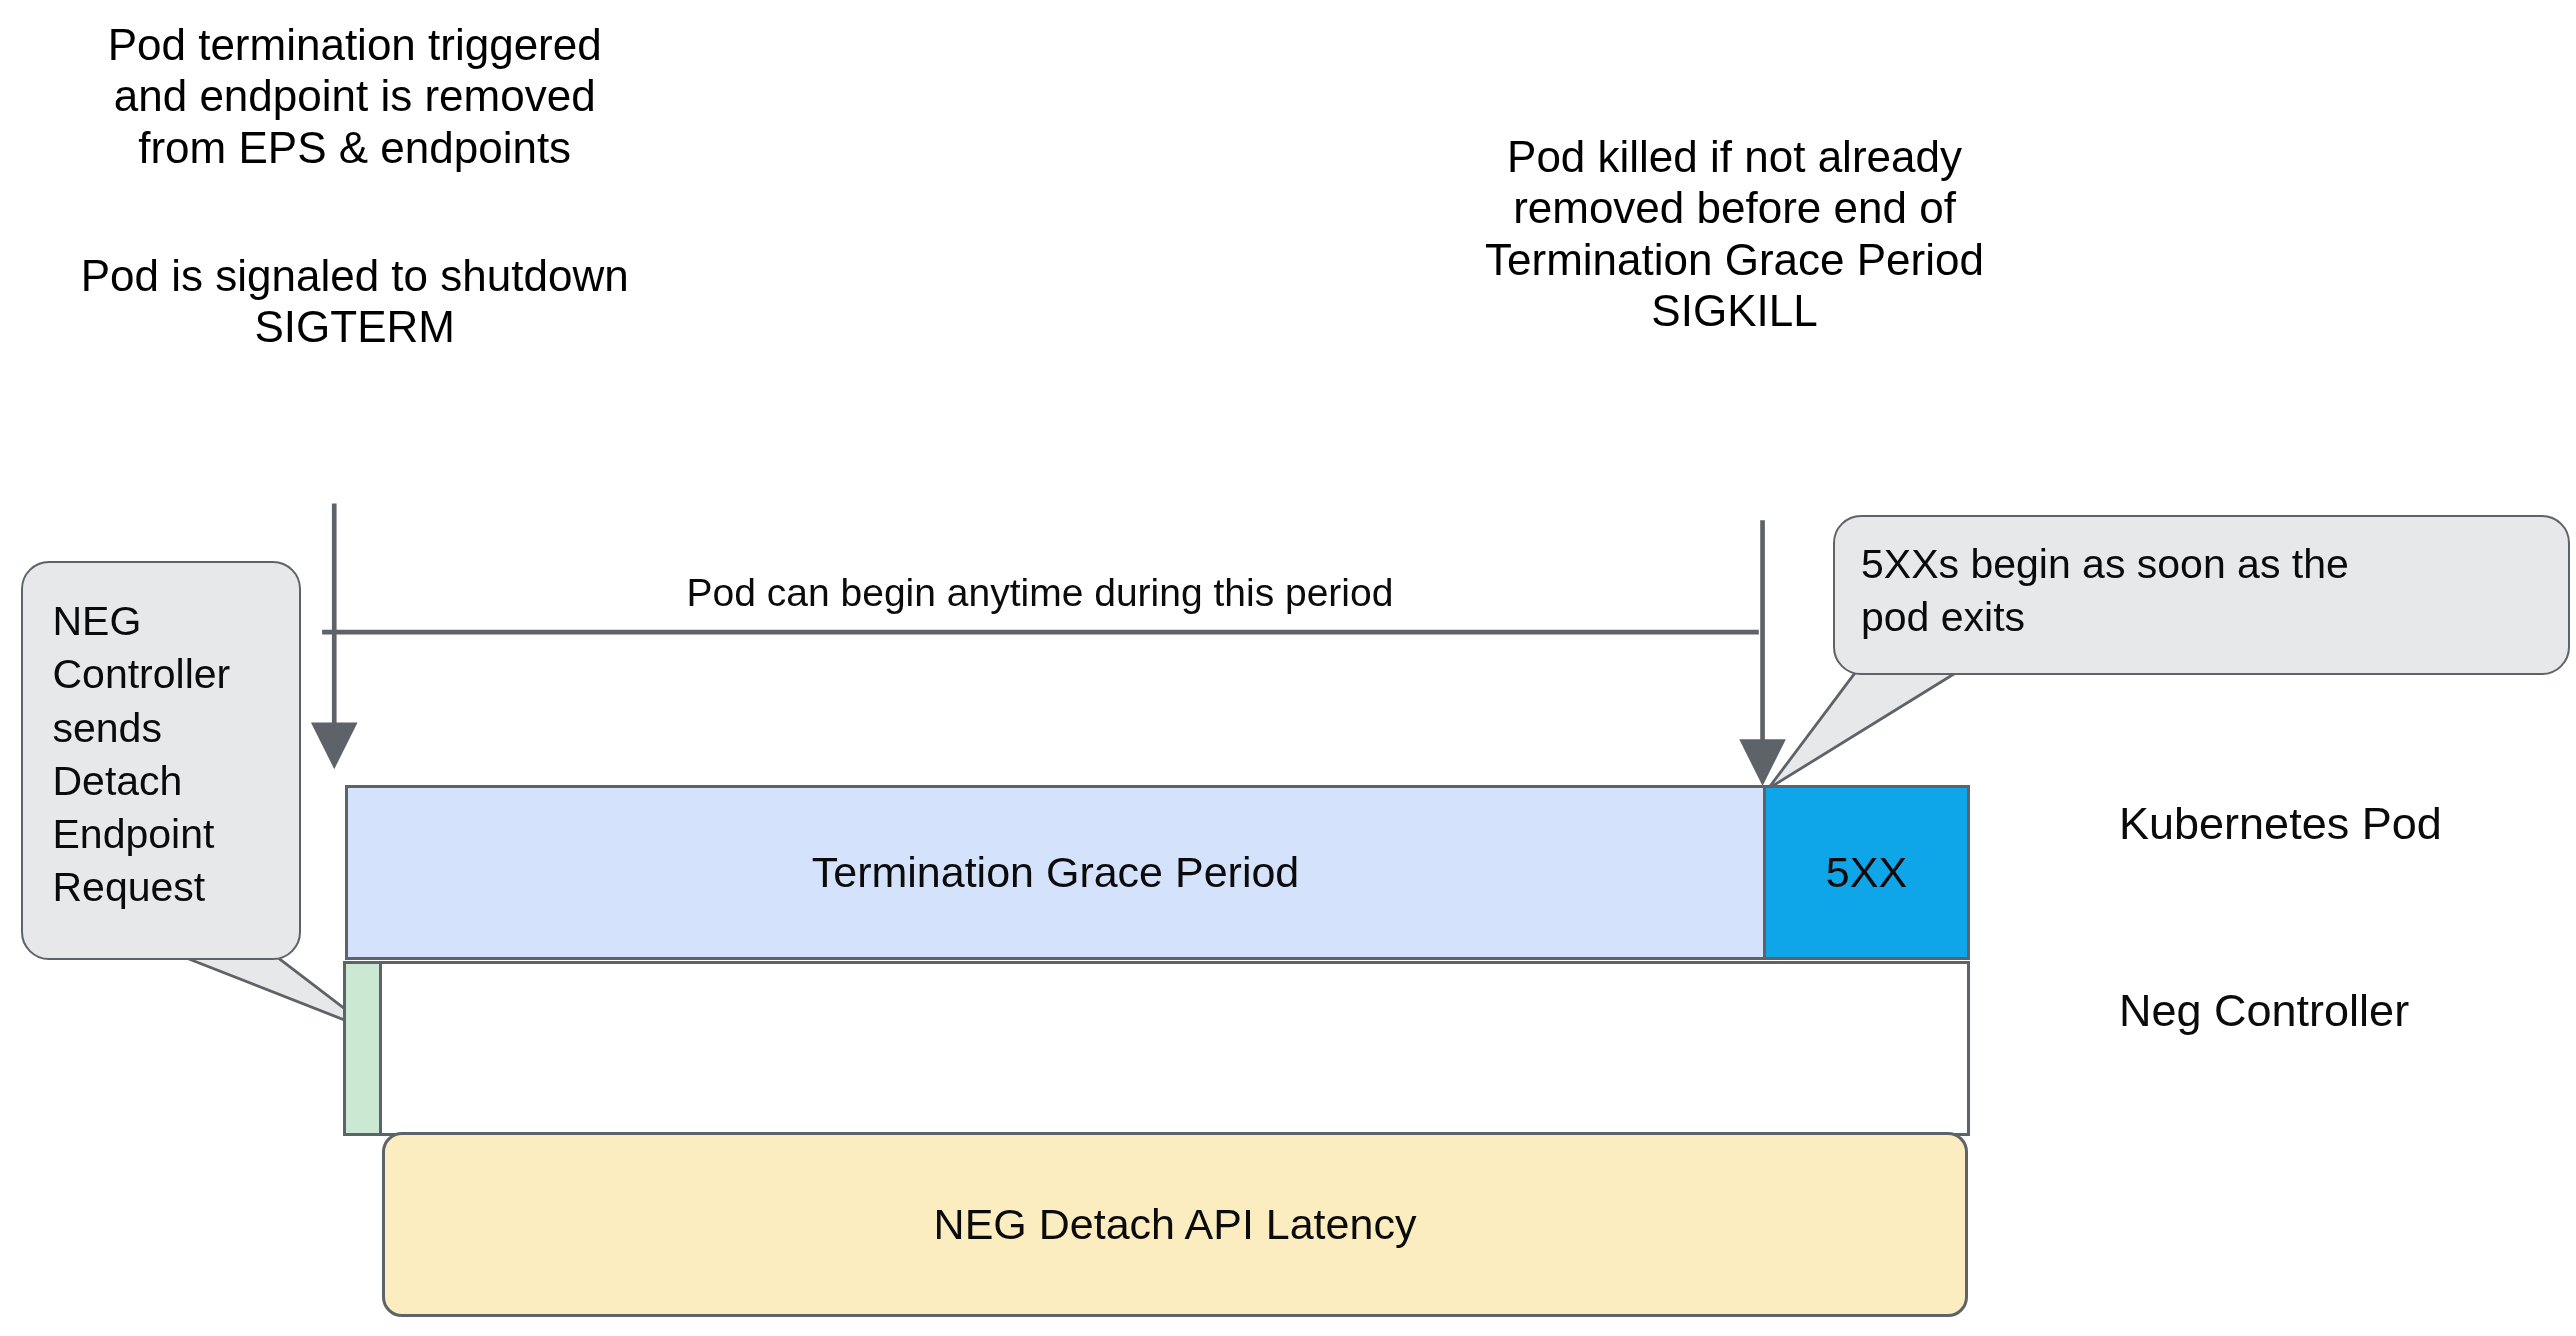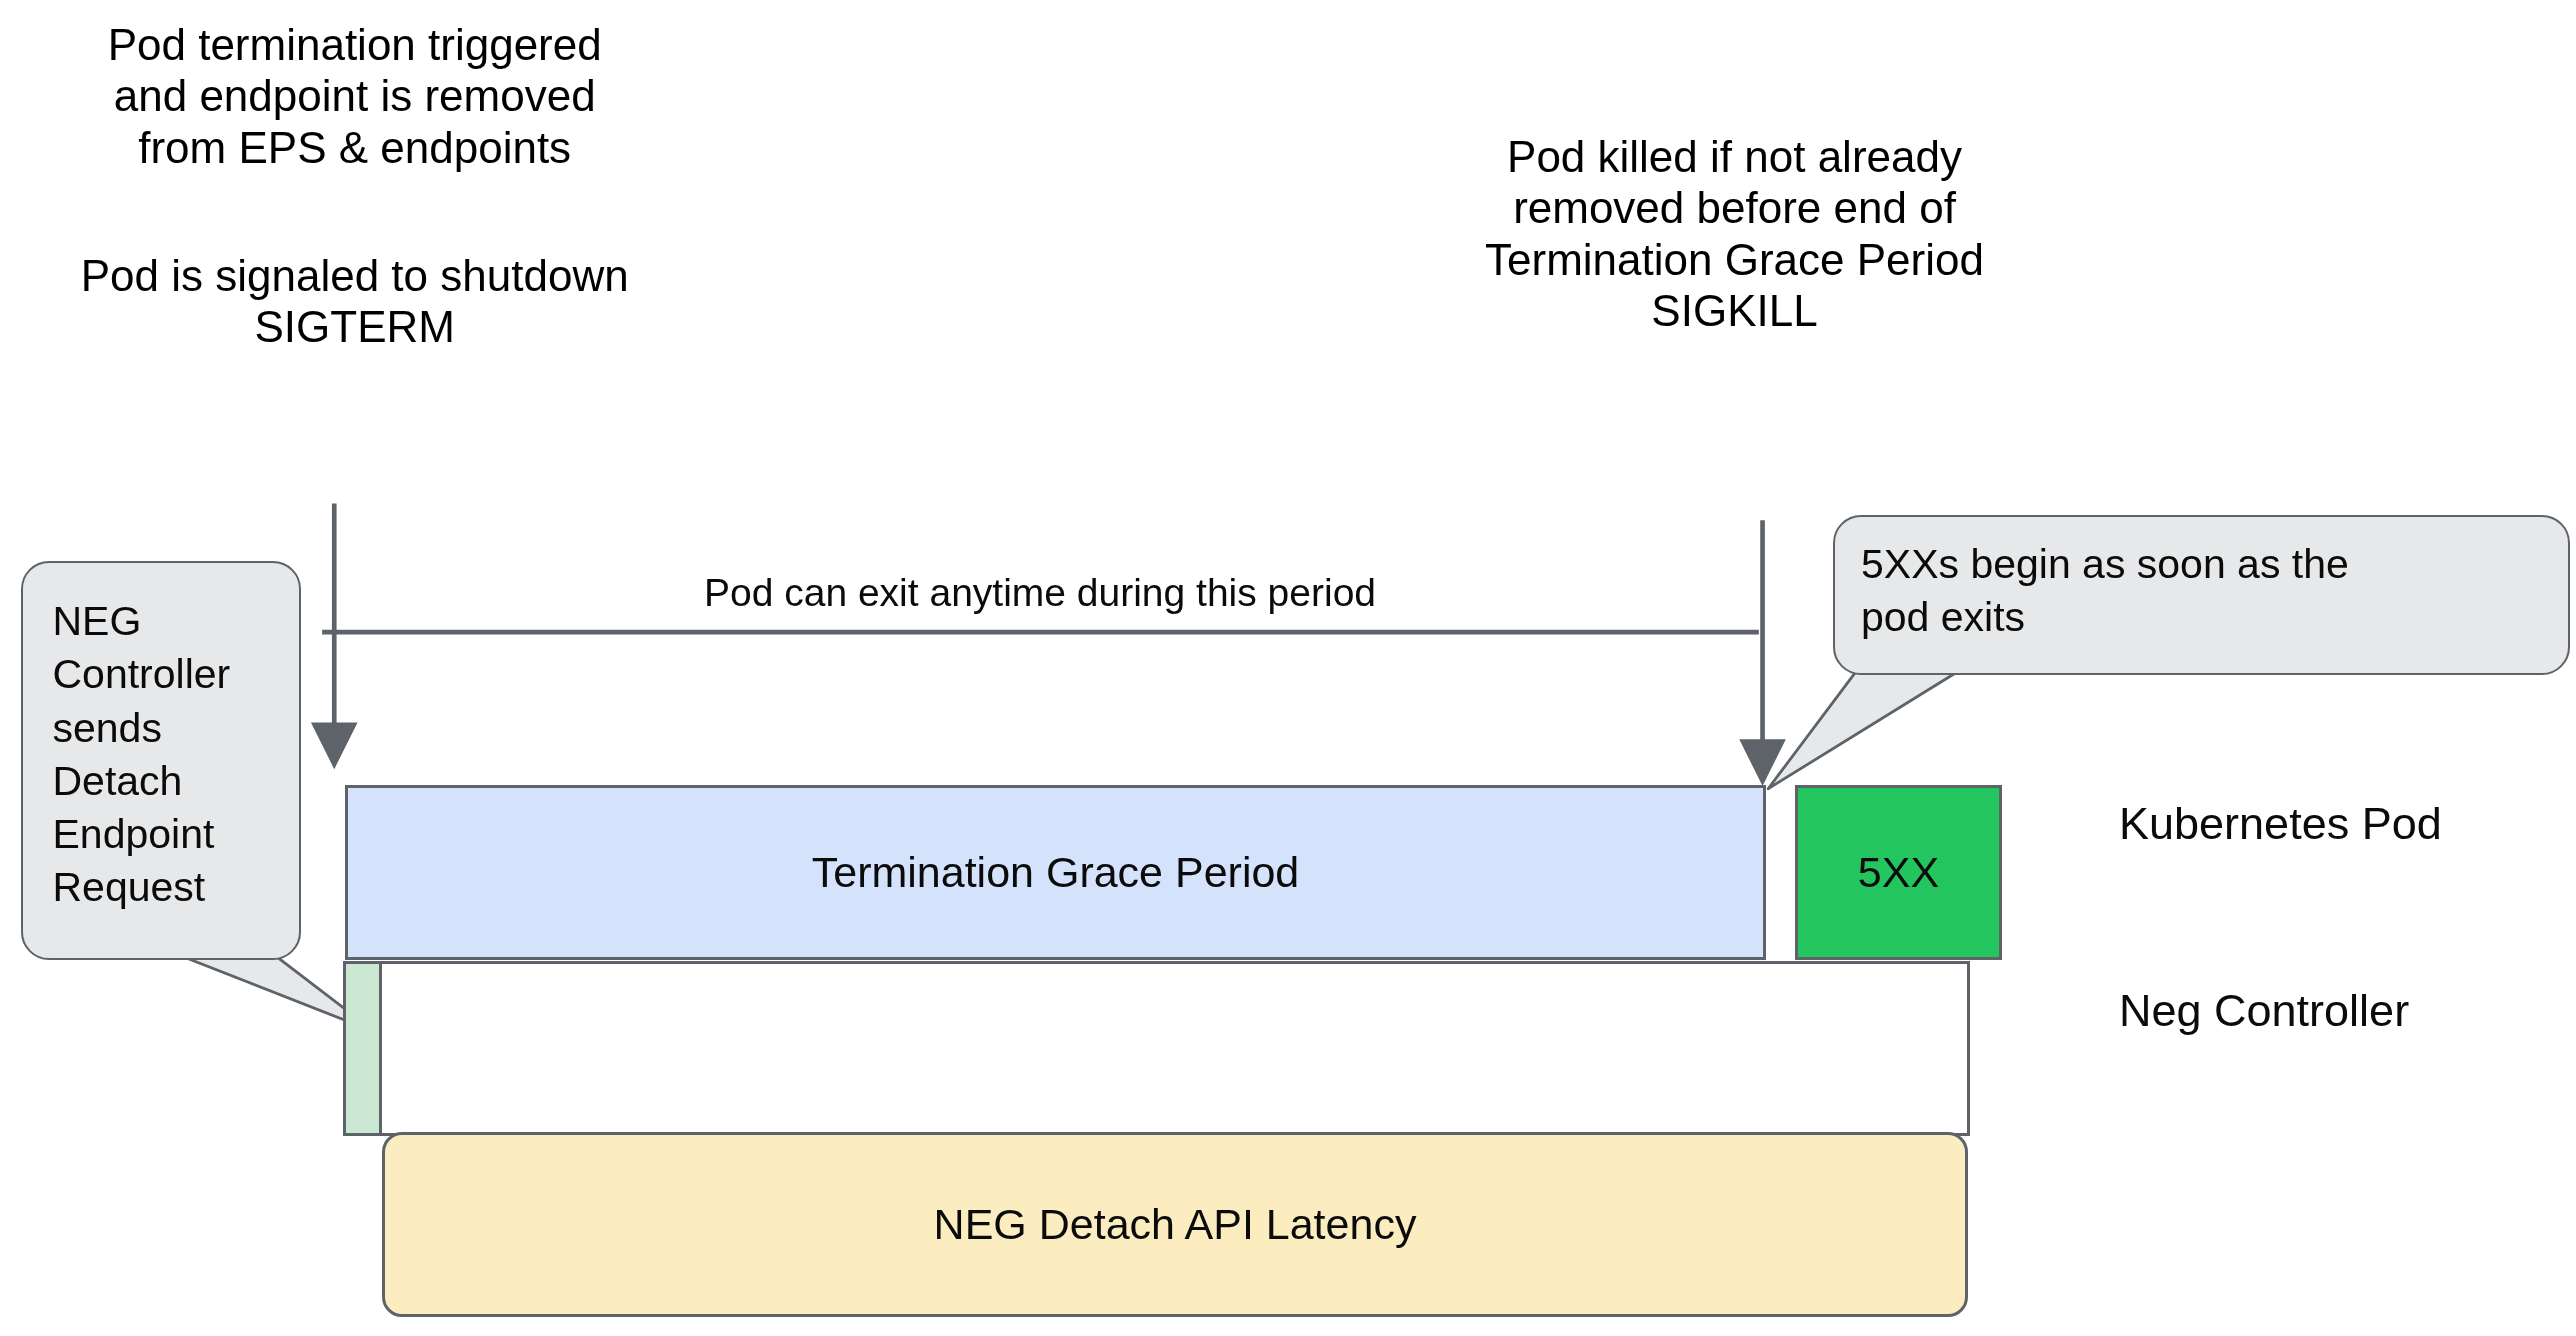--- a/index.html
+++ b/index.html
@@ -28,21 +28,21 @@
 from EPS &amp; endpoints</div>
 
   <div class="abs note" style="left:18.7px;top:250px;width:672px;">Pod is signaled to shutdown
 SIGTERM</div>
 
   <div class="abs note" style="left:1436px;top:131px;width:597px;">Pod killed if not already
 removed before end of
 Termination Grace Period
 SIGKILL</div>
 
-  <div class="abs period-text" style="left:322px;top:571px;width:1436px;">Pod can exit anytime during this period</div>
+  <div class="abs period-text" style="left:322px;top:571px;width:1436px;">Pod can begin anytime during this period</div>
 
   <svg width="2576" height="1336" viewBox="0 0 2762 1433">
     <defs>
       <marker id="ah" markerWidth="12" markerHeight="12" refX="6" refY="6" orient="auto" markerUnits="strokeWidth">
         <path d="M1,1 L11,6 L1,11 z" fill="#5d6368"></path>
       </marker>
     </defs>
 
     <line x1="345" y1="678" x2="1886" y2="678" stroke="#5d6368" stroke-width="5"></line>
 
@@ -66,21 +66,21 @@
 
   <div class="abs bubble" style="left:1833px;top:515px;width:737px;height:160px;">
     <div class="bubble-text" style="padding:20.5px 0 0 26px;">5XXs begin as soon as the
 pod exits</div>
   </div>
 
   <div class="abs bar" style="left:345px;top:785px;width:1421px;height:175px;background:#d4e3fb;">
     <span class="bar-label">Termination Grace Period</span>
   </div>
 
-  <div class="abs bar" style="left:1763px;top:785px;width:207px;height:175px;background:#22c55e;margin-left:32px;">
+  <div class="abs bar" style="left:1763px;top:785px;width:207px;height:175px;background:#0ea5e9;">
     <span class="bar-label">5XX</span>
   </div>
 
   <div class="abs bar" style="left:343px;top:961px;width:39px;height:175px;background:#cbe8d2;"></div>
 
   <div class="abs bar" style="left:379px;top:961px;width:1591px;height:175px;background:transparent;"></div>
 
   <div class="abs bar" style="left:382px;top:1132px;width:1586px;height:185px;background:#fbedc0;border-radius:20px;">
     <span class="bar-label">NEG Detach API Latency</span>
   </div>

